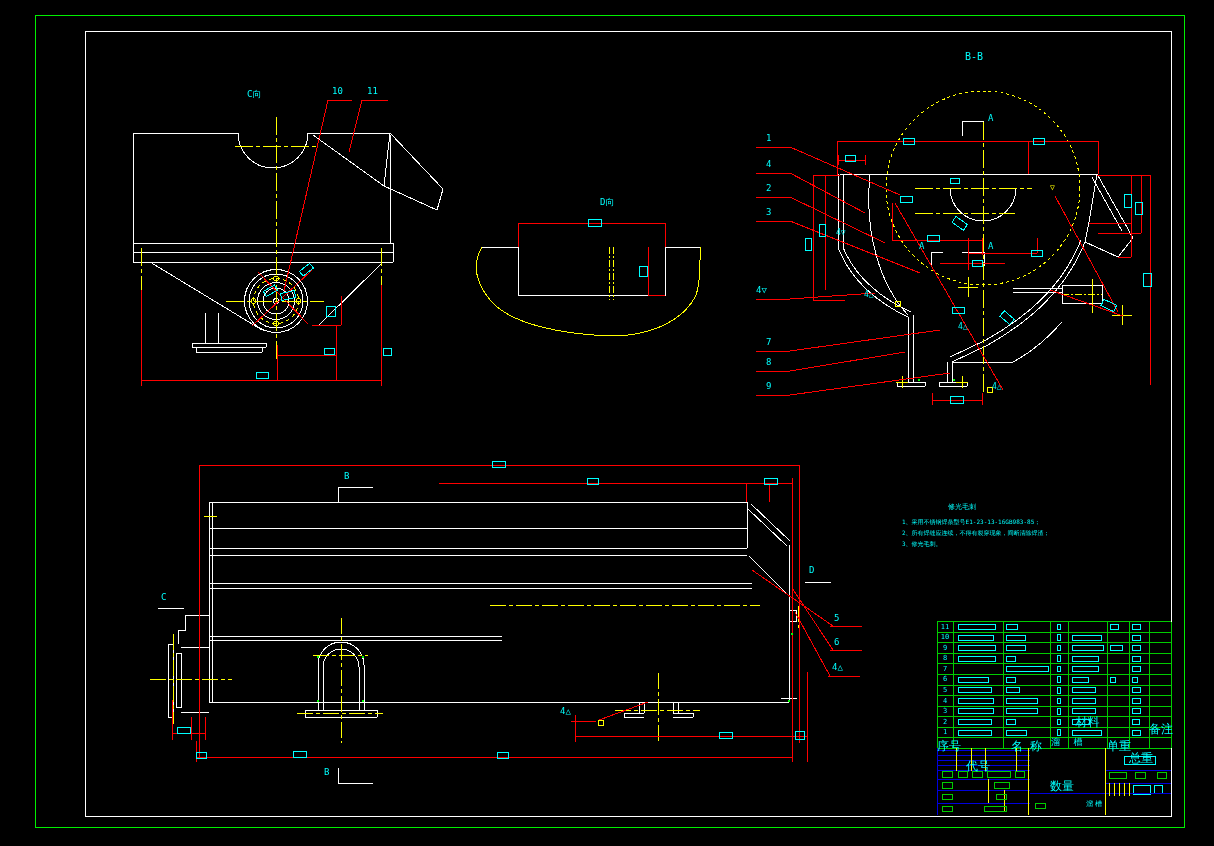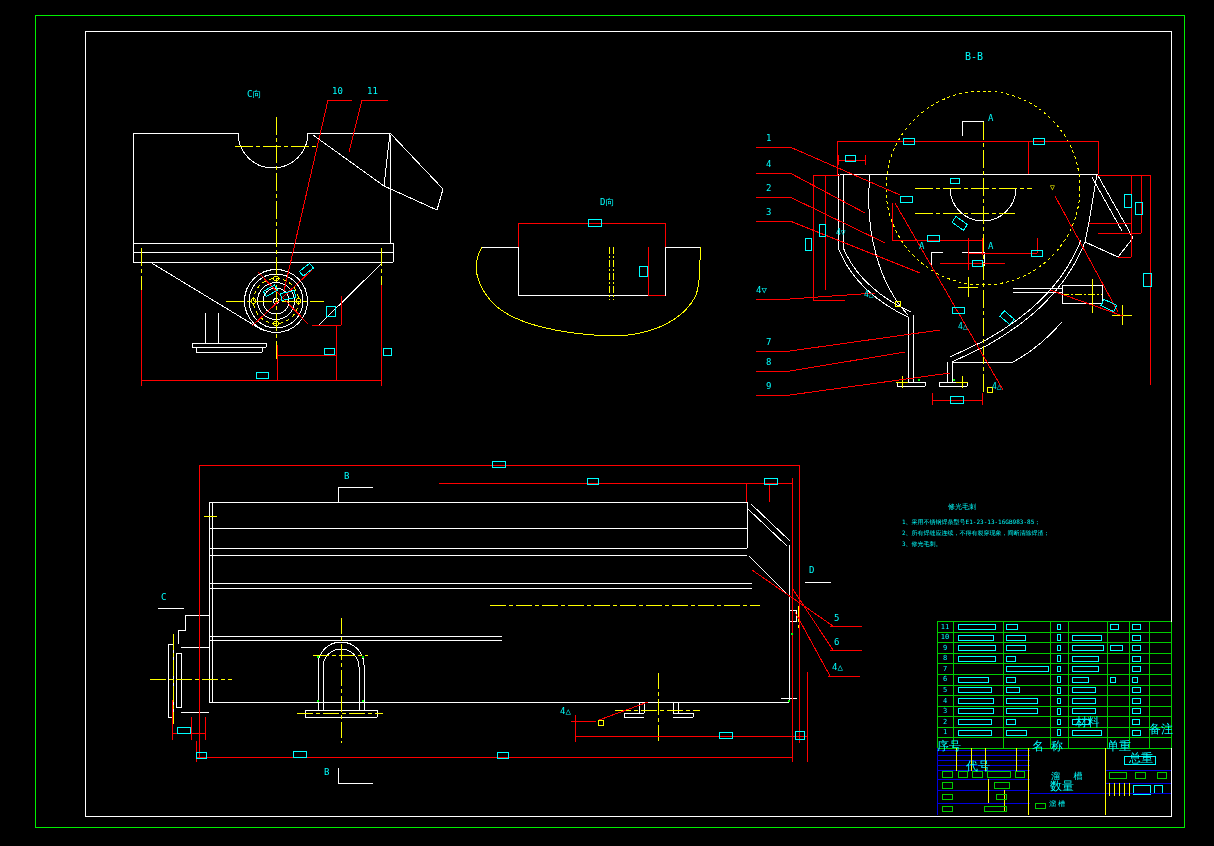--- a/index.html
+++ b/index.html
@@ -305,37 +305,37 @@
 <span class="lbl s8" style="left:836px;top:229px">4▽</span>
 <span class="lbl s8 yel" style="left:1050px;top:184px">▽</span>
 
 <span class="lbl s7" style="left:948px;top:504px">修光毛刺</span>
 <span class="lbl s6 note" style="left:902px;top:519px">1、采用不锈钢焊条型号E1-23-13-16GB983-85；</span>
 <span class="lbl s6 note" style="left:902px;top:530px">2、所有焊缝应连续，不得有裂穿现象，间断清除焊渣；</span>
 <span class="lbl s6 note" style="left:902px;top:541px">3、修光毛刺。</span>
 
 <span class="lbl s65 ctr" style="left:937px;top:740px;width:16px">序号</span>
 <span class="lbl s65 ctr" style="left:953px;top:760px;width:50px">代号</span>
-<span class="lbl s65 ctr" style="left:1024px;top:740px;width:47px">名 称</span>
+<span class="lbl s65 ctr" style="left:1003px;top:740px;width:47px">名 称</span>
 <span class="lbl s65 ctr" style="left:1050px;top:780px;width:18px">数量</span>
 <span class="lbl s65 ctr" style="left:1068px;top:716px;width:39px">材料</span>
 <span class="lbl s65 ctr" style="left:1107px;top:740px;width:22px">单重</span>
 <span class="lbl s65 ctr" style="left:1129px;top:752px;width:20px">总重</span>
 <span class="lbl s65 ctr" style="left:1149px;top:723px;width:22px">备注</span>
 
 <div id="bom-rows">
       <span class="lbl s7 ctr" style="left: 938px; top: 623.7px; width: 14px;">11</span>
       <span class="lbl s7 ctr" style="left: 938px; top: 634.25px; width: 14px;">10</span>
       <span class="lbl s7 ctr" style="left: 938px; top: 644.8px; width: 14px;">9</span>
       <span class="lbl s7 ctr" style="left: 938px; top: 655.35px; width: 14px;">8</span>
       <span class="lbl s7 ctr" style="left: 938px; top: 665.9px; width: 14px;">7</span>
       <span class="lbl s7 ctr" style="left: 938px; top: 676.45px; width: 14px;">6</span>
       <span class="lbl s7 ctr" style="left: 938px; top: 687px; width: 14px;">5</span>
       <span class="lbl s7 ctr" style="left: 938px; top: 697.55px; width: 14px;">4</span>
       <span class="lbl s7 ctr" style="left: 938px; top: 708.1px; width: 14px;">3</span>
       <span class="lbl s7 ctr" style="left: 938px; top: 718.65px; width: 14px;">2</span>
       <span class="lbl s7 ctr" style="left: 938px; top: 729.2px; width: 14px;">1</span>
     </div>
 
-<span class="lbl s9" style="left:1051px;top:772px;letter-spacing:4px">溜 槽</span>
-<span class="lbl s7" style="left:1049px;top:801px;letter-spacing:2px">溜槽</span>
+<span class="lbl s9" style="left:1051px;top:738px;letter-spacing:4px">溜 槽</span>
+<span class="lbl s7" style="left:1086px;top:801px;letter-spacing:2px">溜槽</span>
 
 </div>
 
 </body></html>

